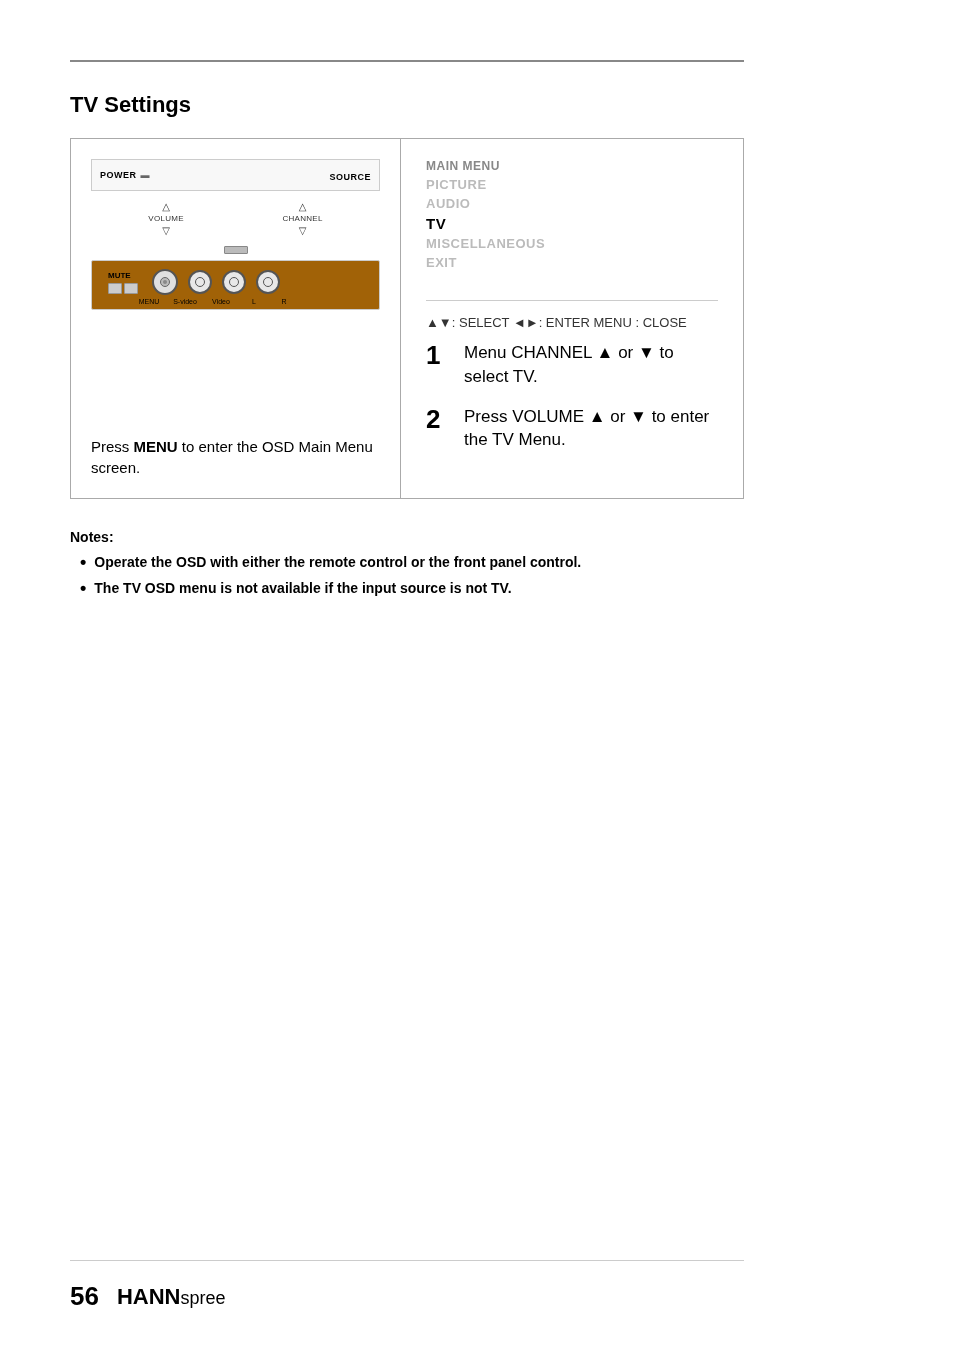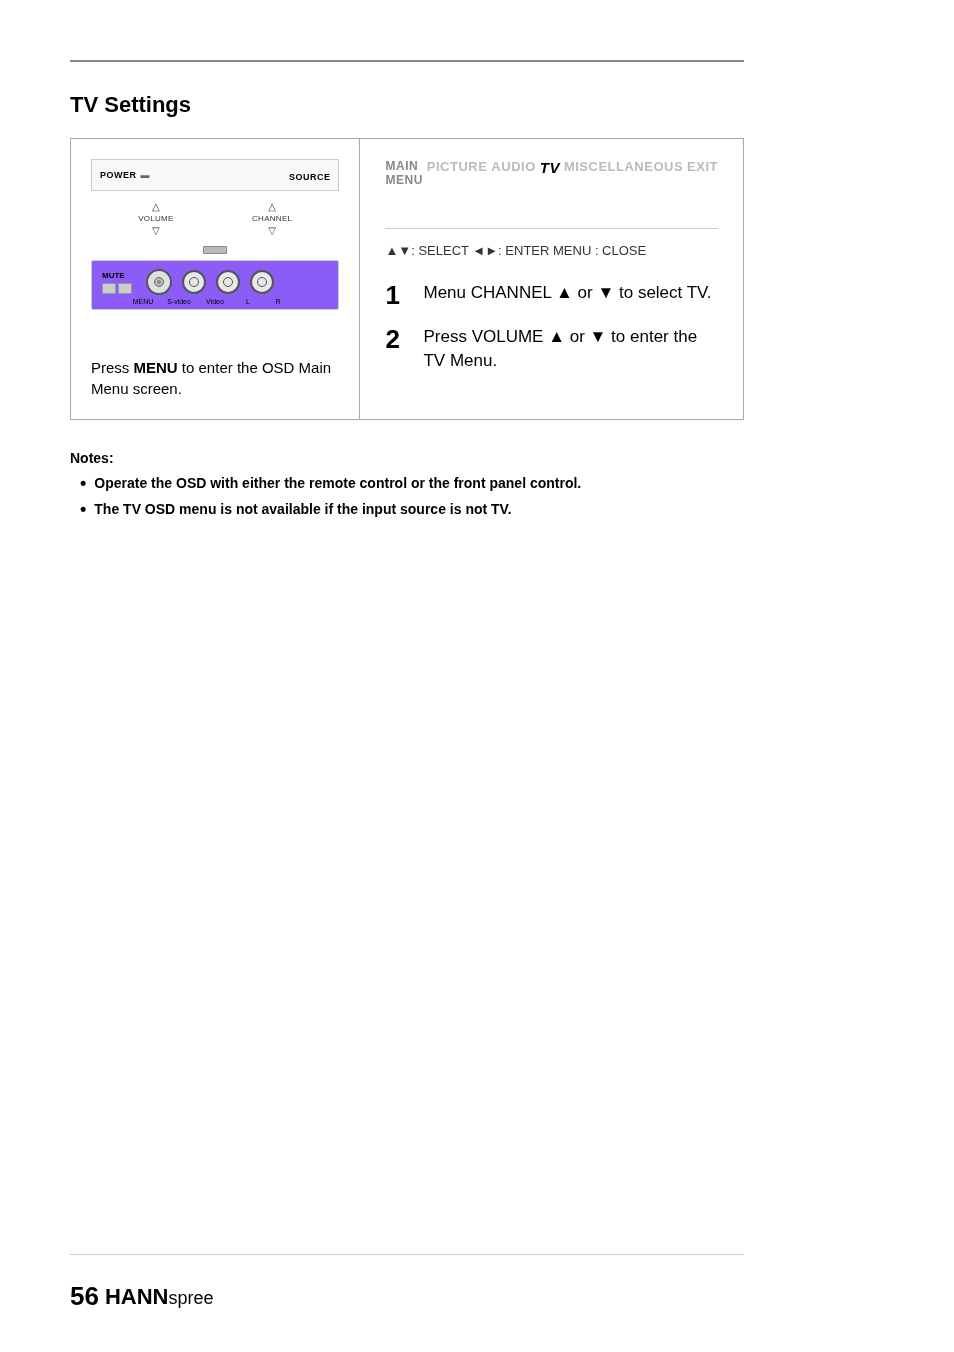--- a/index.html
+++ b/index.html
@@ -91,36 +91,35 @@
     .right-panel {
       flex: 1;
       padding: 20px 25px;
       display: flex;
       flex-direction: column;
       justify-content: space-between;
     }
 
     .osd-menu {
       display: flex;
-      flex-direction: row;
+      flex-direction: column;
       gap: 4px;
       margin-bottom: 20px;
     }
 
     .osd-item {
       font-size: 13px;
       color: #aaa;
       font-weight: bold;
       letter-spacing: 0.5px;
     }
 
     .osd-item.selected {
       color: #000;
       font-size: 15px;
-      font-style: italic;
     }
 
     .osd-nav-hint {
       font-size: 13px;
       color: #333;
       margin-top: auto;
       padding-top: 15px;
     }
 
     
@@ -181,23 +180,23 @@
     }
 
     
     .page-footer {
       position: absolute;
       bottom: 40px;
       left: 70px;
       right: 70px;
       display: flex;
       align-items: center;
-      gap: 0;
+      gap: 12px;
       border-top: 1px solid #ccc;
-      padding-top: 26px;
+      padding-top: 20px;
     }
 
     .page-number {
       font-size: 26px;
       font-weight: 900;
       color: #000;
       margin-right: 6px;
     }
 
     .brand-name {
@@ -235,22 +234,22 @@
 
     .diag-mid-row {
       display: flex;
       justify-content: space-around;
       padding: 4px 8px;
       margin-bottom: 6px;
     }
 
     .diag-bottom-row {
       border: 1px solid #ccc;
-      background: #8b5cf6;
-      padding: 8px 8px 4px 10px;
+      background: #a16207;
+      padding: 8px 8px 4px 16px;
       border-radius: 2px;
     }
 
     .diag-bottom-icons {
       display: flex;
       align-items: center;
       gap: 10px;
     }
 
     .diag-port-labels {

